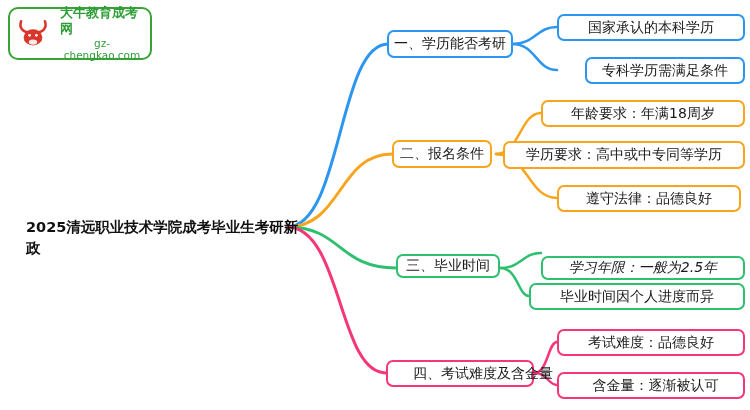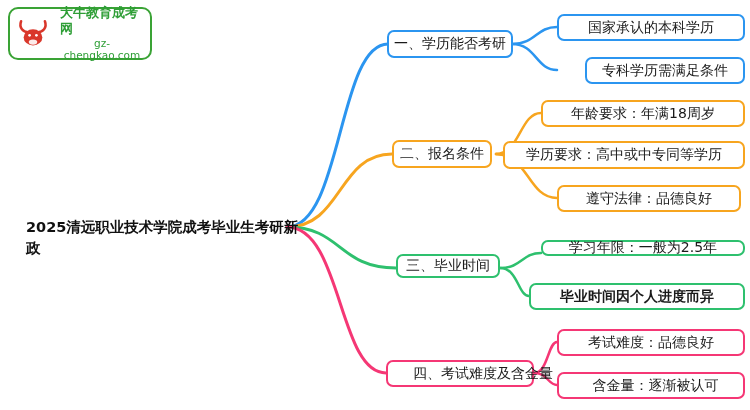--- a/index.html
+++ b/index.html
@@ -77,19 +77,19 @@
   <div class="node branch b-green" style="left:396px;top:254px;width:104px;height:24px;">三、毕业时间</div>
   <div class="node branch b-pink" style="left:386px;top:360px;width:148px;height:27px;padding-left:46px;">四、考试难度及含金量</div>
 
   <div class="node leaf b-blue" style="left:557px;right:5px;top:14px;height:27px;">国家承认的本科学历</div>
   <div class="node leaf b-blue" style="left:557px;right:5px;top:57px;height:27px;margin-left:28px;">专科学历需满足条件</div>
 
   <div class="node leaf b-orange" style="left:541px;right:5px;top:100px;height:27px;">年龄要求：年满18周岁</div>
   <div class="node leaf b-orange" style="left:503px;right:5px;top:141px;height:28px;">学历要求：高中或中专同等学历</div>
   <div class="node leaf b-orange" style="left:557px;right:9px;top:185px;height:27px;">遵守法律：品德良好</div>
 
-  <div class="node leaf b-green" style="left:541px;right:5px;top:240px;height:16px;">学习年限：一般为2.5年</div>
-  <div class="node leaf b-green" style="left:529px;right:5px;top:283px;height:27px;font-weight:bold;">毕业时间因个人进度而异</div>
+  <div class="node leaf b-green" style="left:541px;right:5px;top:256px;height:24px;font-style:italic;">学习年限：一般为2.5年</div>
+  <div class="node leaf b-green" style="left:529px;right:5px;top:283px;height:27px;">毕业时间因个人进度而异</div>
 
   <div class="node leaf b-pink" style="left:557px;right:5px;top:329px;height:27px;">考试难度：品德良好</div>
   <div class="node leaf b-pink" style="left:557px;right:5px;top:372px;height:27px;padding-left:9px;">含金量：逐渐被认可</div>
 
 </div>
 
 </body></html>

